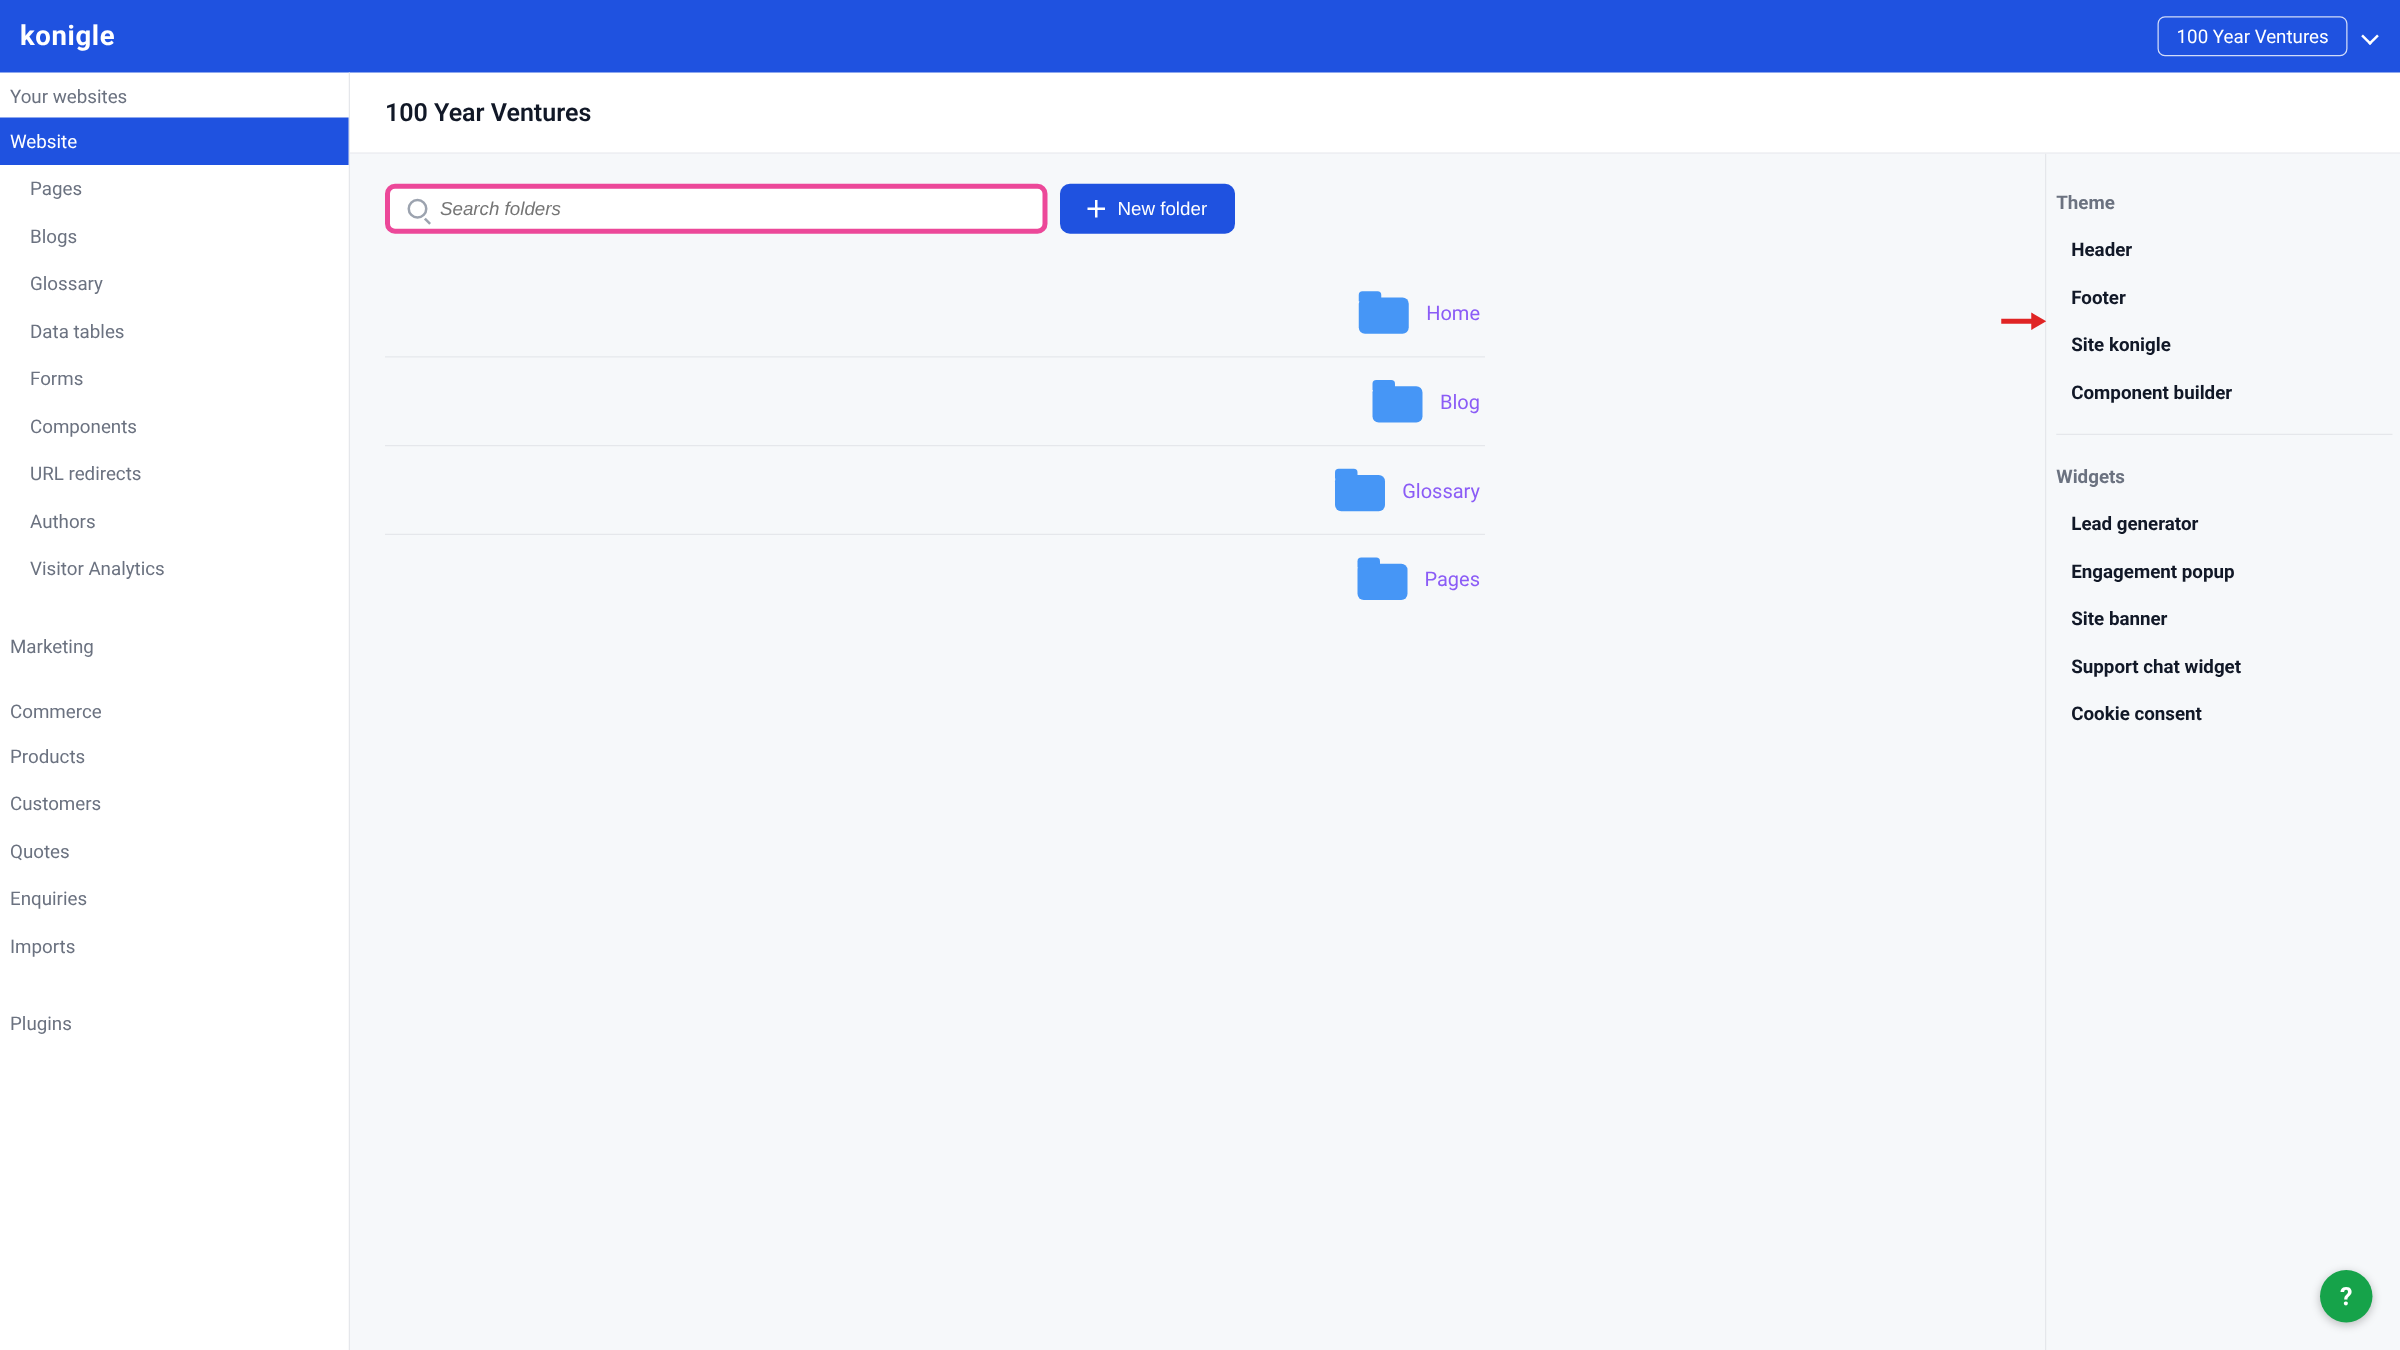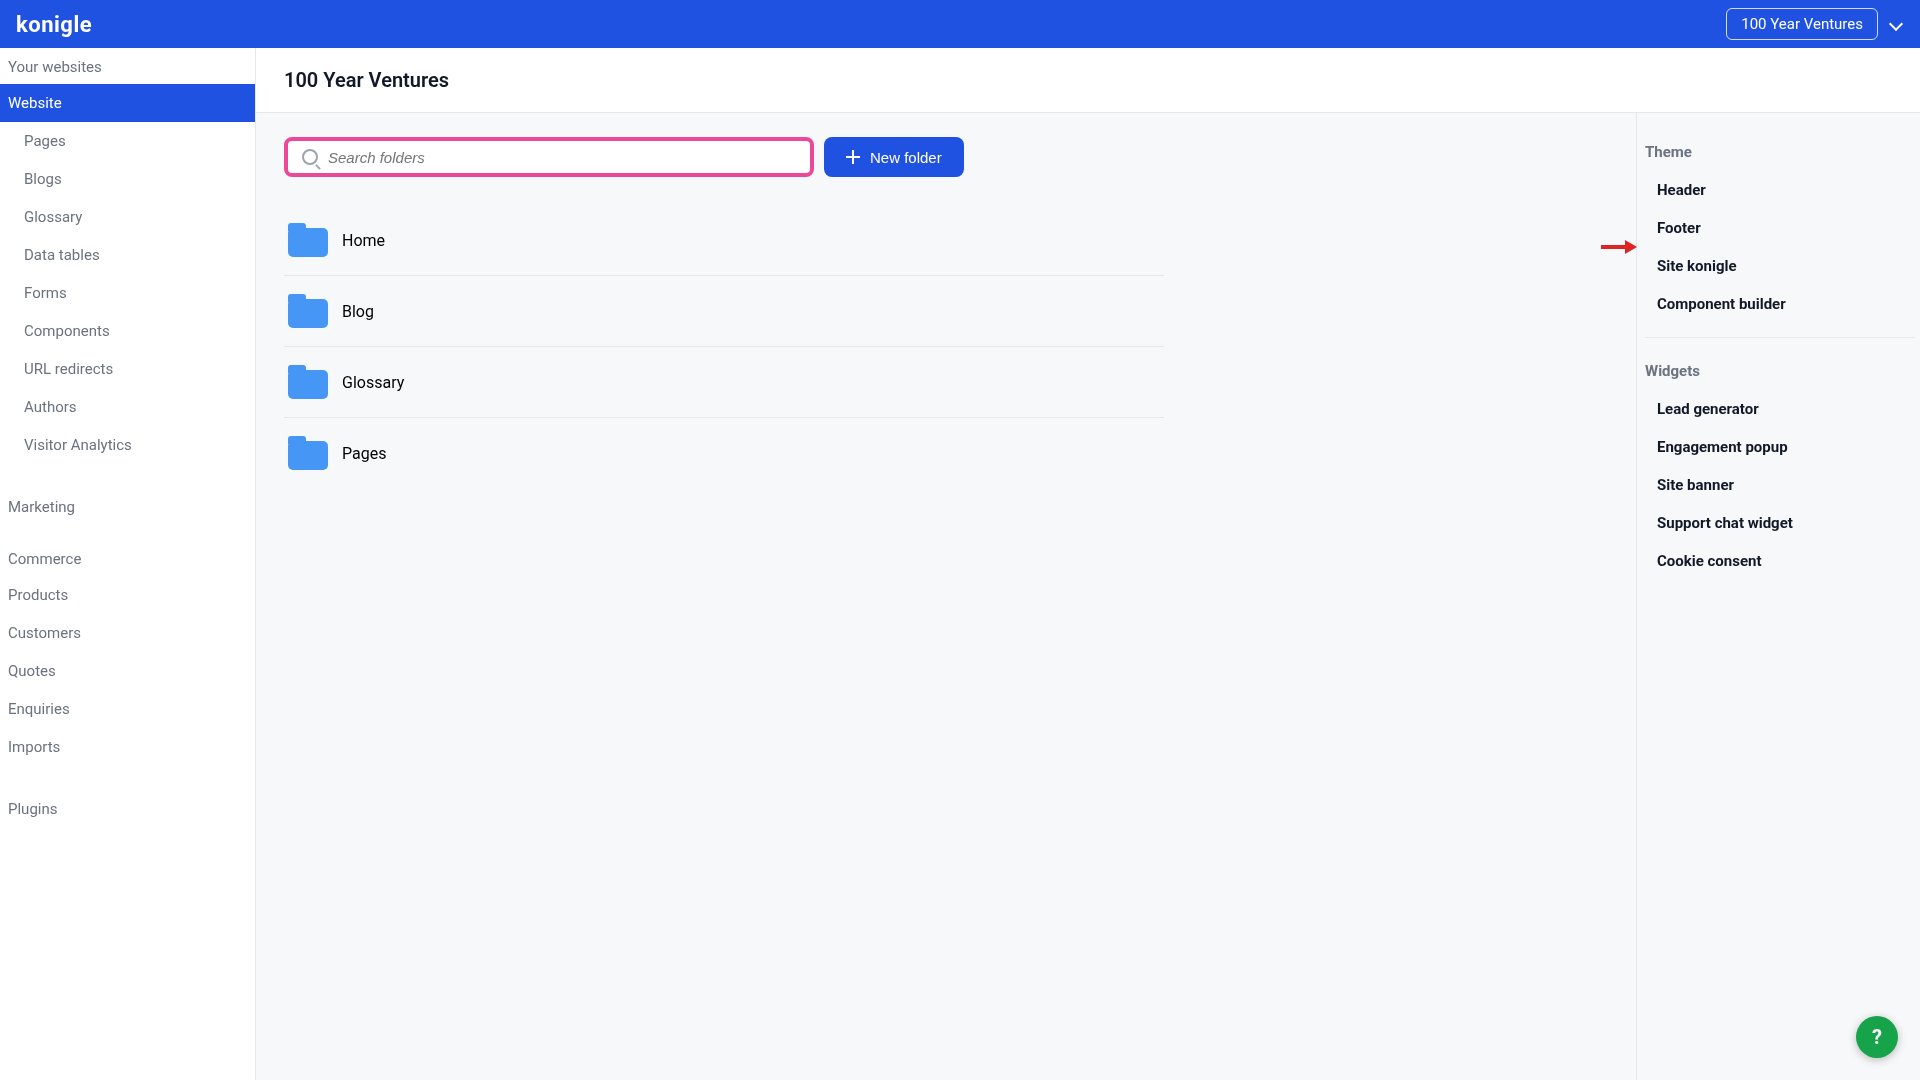--- a/index.html
+++ b/index.html
@@ -1,21 +1,21 @@
 <!DOCTYPE html>
 <html><head>
 <meta charset="utf-8">
 <style>
   * { box-sizing: border-box; margin: 0; padding: 0; }
   html, body { height: 100%; font-family: -apple-system, BlinkMacSystemFont, "Segoe UI", Roboto, sans-serif; }
   body { display: flex; flex-direction: column; background: #fff; }
 
   
   .topbar {
-    height: 48px;
+    height: 58px;
     background: #1F52E0;
     display: flex;
     align-items: center;
     justify-content: space-between;
     padding: 0 16px;
     color: #fff;
   }
   .logo {
     font-size: 22px;
     font-weight: 700;
@@ -38,21 +38,21 @@
   }
   .chevron-down::before {
     content: ""; position: absolute; top: 3px; left: 3px;
     width: 8px; height: 8px; border-right: 2px solid #fff; border-bottom: 2px solid #fff;
     transform: rotate(45deg);
   }
 
   
   .shell { flex: 1; display: flex; min-height: 0; }
   .sidebar {
-    width: 256px;
+    width: 280px;
     border-right: 1px solid #E5E7EB;
     overflow-y: auto;
     position: relative;
   }
   .sidebar::-webkit-scrollbar { width: 10px; }
   .sidebar::-webkit-scrollbar-thumb { background: #E5E7EB; border-radius: 5px; }
   .sb-section-label {
     padding: 10px 8px 8px 8px;
     font-size: 15px;
     color: #6B7280;
@@ -126,22 +126,23 @@
   }
   .plus-icon::before { left: 6px; top: 0; width: 2px; height: 14px; }
   .plus-icon::after  { top: 6px; left: 0; height: 2px; width: 14px; }
 
   .folder-list { max-width: 880px; }
   .folder-row {
     display: flex; align-items: center; gap: 14px;
     padding: 18px 4px;
     border-bottom: 1px solid #E5E7EB;
     font-size: 16px;
-    color: #000000;
+    color: #8b5cf6;
     cursor: pointer;
+    justify-content: flex-end;
   }
   .folder-row:last-child { border-bottom: none; }
   .folder-icon {
     width: 40px; height: 34px;
     position: relative;
   }
   .folder-icon .tab {
     position: absolute; top: 0; left: 0;
     width: 18px; height: 8px;
     background: #4696F6;

